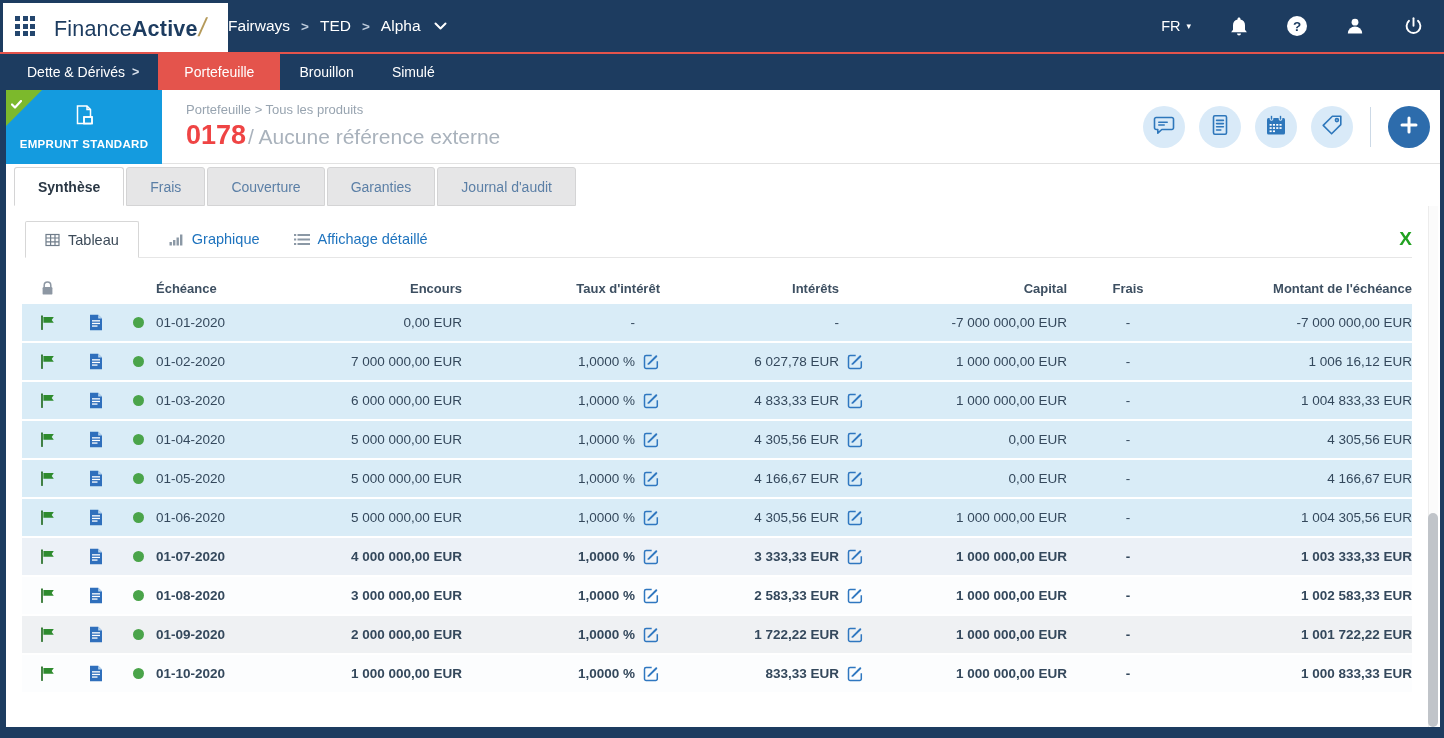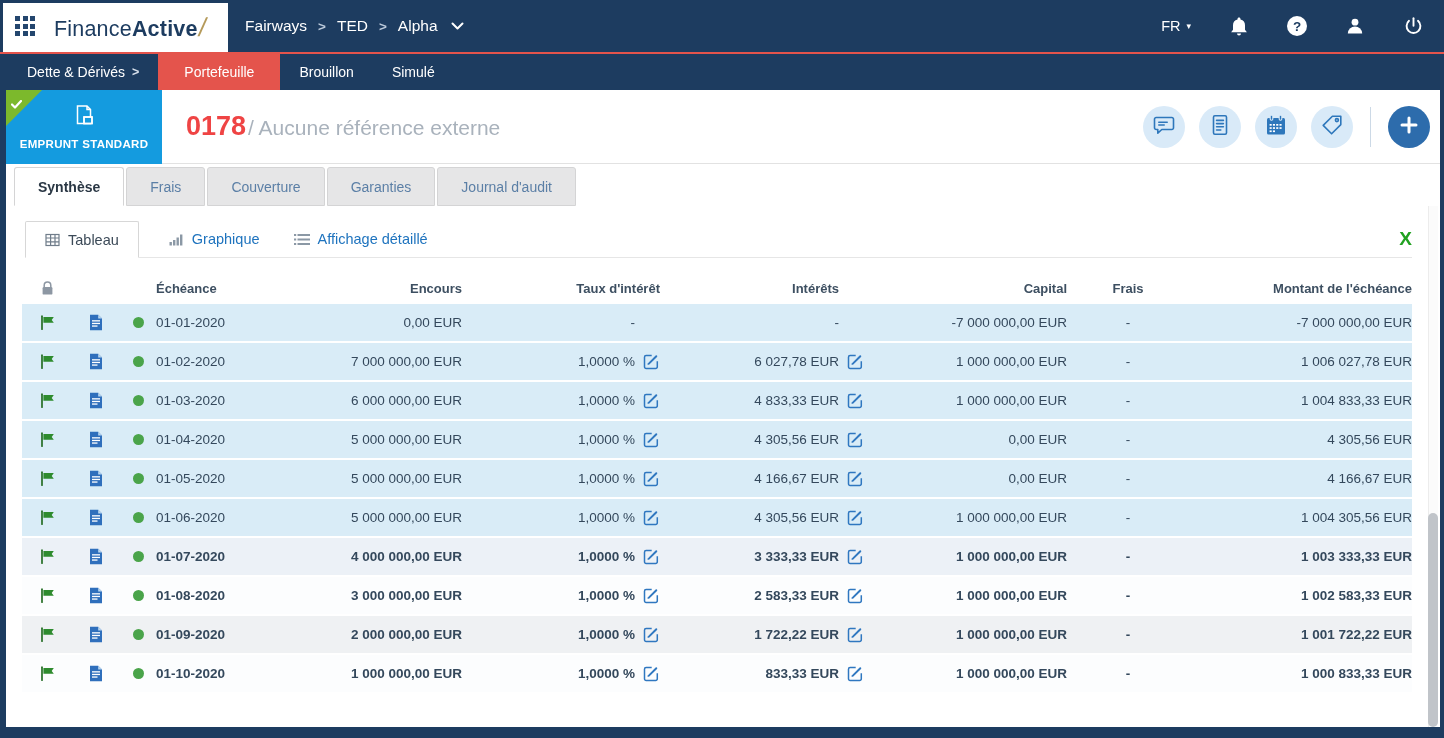--- a/index.html
+++ b/index.html
@@ -13,21 +13,21 @@
   .page { width:1444px; height:738px; display:flex; flex-direction:column; }
 
   
   .topbar { height:52px; display:flex; align-items:center; flex:none; }
   .logo-box { background:#fff; height:49px; margin:3px 0 0 3px; display:flex; align-items:center; padding:0 22px 0 12px; gap:16px; flex:none; }
   .grid-icon { width:23px; height:23px; display:grid; grid-template-columns:repeat(3,5px); grid-template-rows:repeat(3,5px); gap:2.5px; cursor:pointer; }
   .grid-icon i { background:#24466e; }
   .logo-text { font-size:21.5px; color:#1d3c60; letter-spacing:.2px; white-space:nowrap; }
   .logo-text b { font-weight:700; }
   .logo-slash { color:#b59a5a; font-size:26px; display:inline-block; transform:skewX(-10deg); margin-left:1px; font-weight:400; }
-  .crumbs { display:flex; align-items:center; gap:11px; margin-left:17px; color:#fff; font-size:15.5px; }
+  .crumbs { display:flex; align-items:center; gap:11px; margin-left:0; color:#fff; font-size:15.5px; }
   .crumb { cursor:pointer; }
   .crumb-sep { color:#bccadb; font-size:13.5px; font-weight:700; }
   .crumb-caret { margin-left:2px; display:flex; align-items:center; }
   .topbar-right { margin-left:auto; display:flex; align-items:center; gap:38px; padding-right:20px; }
   .lang { color:#fff; font-size:14.5px; display:flex; align-items:center; gap:6px; cursor:pointer; }
   .lang .caret { font-size:9px; }
   .tb-icon { display:flex; align-items:center; justify-content:center; cursor:pointer; }
   .help-circle { width:20px; height:20px; border-radius:50%; background:#fff; color:#1d3c60; font-weight:700; font-size:13.5px; display:flex; align-items:center; justify-content:center; }
 
   
@@ -180,20 +180,21 @@
           </svg></span>
       <span><svg width="26" height="25" viewBox="0 0 26 25" fill="none" stroke="#fff" stroke-width="1.5">
             <path d="M6.5 2h9.5L19.5 5.5v14h-13z"></path>
             <path d="M16 2v3.5h3.5"></path>
             <rect x="13" y="13" width="8" height="6.5" fill="#149bdf"></rect>
             <rect x="13" y="13" width="8" height="6.5"></rect>
           </svg></span>
       <span class="type-label">EMPRUNT STANDARD</span>
     </div>
     <div class="product-info">
+      <div class="product-crumb">Portefeuille &gt; Tous les produits</div>
       <div class="product-title">
         <span class="product-id">0178</span>
         <span class="product-ref">/ Aucune référence externe</span>
       </div>
     </div>
     <div class="product-actions">
       <span class="action-circle">
           <span><svg width="24" height="24" viewBox="0 0 24 24" fill="none" stroke="#2e77bb" stroke-width="1.6" stroke-linejoin="round">
               <path d="M4.2 4.5h15.6a1.7 1.7 0 0 1 1.7 1.7v8.6a1.7 1.7 0 0 1-1.7 1.7H9.8l-4 3.6v-3.6H4.2a1.7 1.7 0 0 1-1.7-1.7V6.2a1.7 1.7 0 0 1 1.7-1.7z"></path>
               <path d="M6.8 9.3h8.4M6.8 12h5.4" stroke-linecap="round"></path>
@@ -380,21 +381,21 @@
               <span>6 027,78 EUR</span>
               <span class="slot">
                 <svg width="17" height="17" viewBox="0 0 17 17">
                   <path d="M14.3 8.2v5.6a1.6 1.6 0 0 1-1.6 1.6H3.1a1.6 1.6 0 0 1-1.6-1.6V4.2a1.6 1.6 0 0 1 1.6-1.6h5.6" fill="none" stroke="#2f77c0" stroke-width="1.5"></path>
                   <path d="M6.3 11.5l-1.8.5.5-1.8 7.6-7.6a1 1 0 0 1 1.4 0c.4.4.4 1 0 1.4z" fill="#2f77c0"></path>
                 </svg>
               </span>
             </span>
             <span class="cell al-right">1 000 000,00 EUR</span>
             <span class="cell al-center">-</span>
-            <span class="cell al-right">1 006 027,78 EUR</span>
+            <span class="cell al-right">1 006 16,12 EUR</span>
           </div>
           <div class="trow st-blue">
             <span class="cell ic">
               <svg width="15" height="15" viewBox="0 0 15 15">
                 <path d="M2 1.2v13" stroke="#256e25" stroke-width="1.7" stroke-linecap="round"></path>
                 <path d="M3.4 2h10.4l-2.1 2.9 2.1 2.9H3.4z" fill="#2e8b2e"></path>
               </svg>
             </span>
             <span class="cell ic">
               <svg width="14" height="17" viewBox="0 0 14 17">

